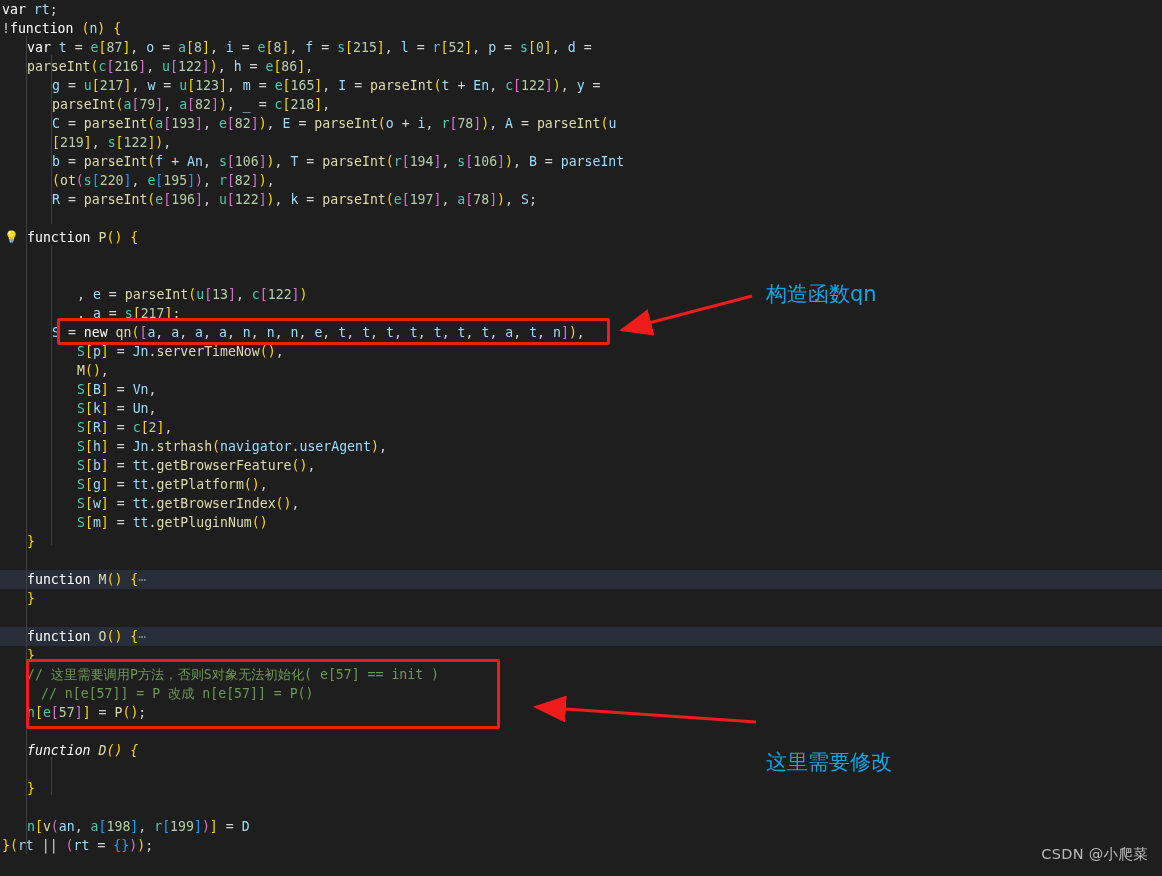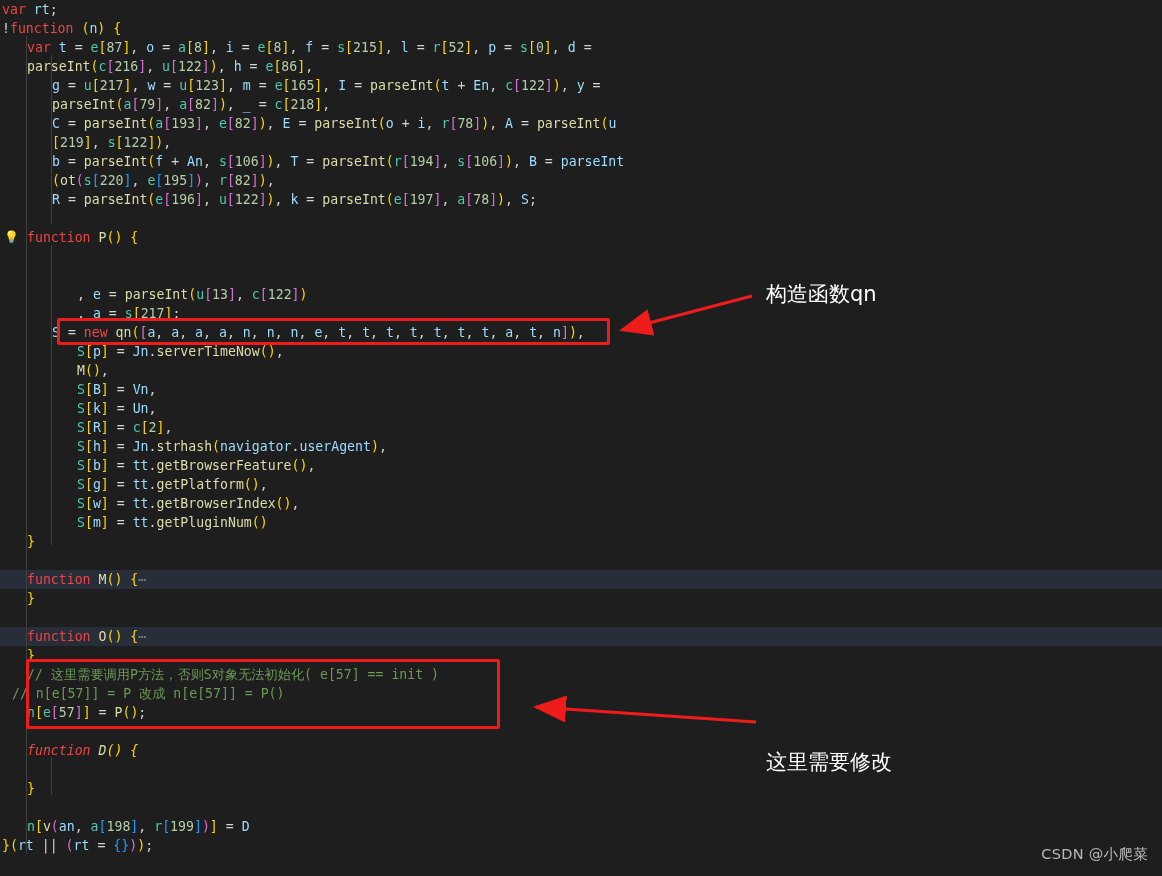--- a/index.html
+++ b/index.html
@@ -59,21 +59,21 @@
   }
 
   
   .guide {
     position: absolute;
     width: 1px;
     background: #404040;
   }
 
   
-  .kw   { color: #ef4444; }  
+  .kw   { color: #ffffff; }  
   .var  { color: #9cdcfe; }  
   .cls  { color: #4ec9b0; }  
   .fn   { color: #dcdcaa; }  
   .num  { color: #b5cea8; }  
   .pun  { color: #d4d4d4; }  
   .br0  { color: #ffd700; }  
   .br1  { color: #da70d6; }  
   .br2  { color: #179fff; }  
   .cmt  { color: #6a9955; }  
   .fold { color: #808080; }  
@@ -84,21 +84,21 @@
     inset: 0;
     pointer-events: none;
   }
   .redbox {
     position: absolute;
     border: 3px solid #f01c1c;
     border-radius: 2px;
   }
   .anno-text {
     position: absolute;
-    color: #ffffff;
+    color: #0ea5e9;
     font-family: "DejaVu Sans", "Liberation Sans", sans-serif;
     font-size: 21px;
     white-space: nowrap;
     font-weight: 400;
   }
   .anno-arrow { position: absolute; }
 
   
   .watermark {
     position: absolute;
@@ -143,21 +143,21 @@
       <div class="line" style="top: 494px; position: absolute; left: 0px; right: 0px;"><span class="txt" style="left: 77px;"><span class="cls">S</span><span class="br0">[</span><span class="var">w</span><span class="br0">]</span><span class="pun"> </span><span class="pun">=</span><span class="pun"> </span><span class="var">tt</span><span class="pun">.</span><span class="fn">getBrowserIndex</span><span class="br0">(</span><span class="br0">)</span><span class="pun">,</span></span></div>
       <div class="line" style="top: 513px; position: absolute; left: 0px; right: 0px;"><span class="txt" style="left: 77px;"><span class="cls">S</span><span class="br0">[</span><span class="var">m</span><span class="br0">]</span><span class="pun"> </span><span class="pun">=</span><span class="pun"> </span><span class="var">tt</span><span class="pun">.</span><span class="fn">getPluginNum</span><span class="br0">(</span><span class="br0">)</span></span></div>
       <div class="line" style="top: 532px; position: absolute; left: 0px; right: 0px;"><span class="txt" style="left: 27px;"><span class="br0">}</span></span></div>
       <div class="line" style="top: 551px; position: absolute; left: 0px; right: 0px;"><span class="txt" style="left: 2px;"></span></div>
       <div class="line folded" style="top: 570px; position: absolute; left: 0px; right: 0px;"><span class="txt" style="left: 27px;"><span class="kw">function</span><span class="pun"> </span><span class="fn">M</span><span class="br0">(</span><span class="br0">)</span><span class="pun"> </span><span class="br0">{</span><span class="fold">⋯</span></span></div>
       <div class="line" style="top: 589px; position: absolute; left: 0px; right: 0px;"><span class="txt" style="left: 27px;"><span class="br0">}</span></span></div>
       <div class="line" style="top: 608px; position: absolute; left: 0px; right: 0px;"><span class="txt" style="left: 2px;"></span></div>
       <div class="line folded" style="top: 627px; position: absolute; left: 0px; right: 0px;"><span class="txt" style="left: 27px;"><span class="kw">function</span><span class="pun"> </span><span class="fn">O</span><span class="br0">(</span><span class="br0">)</span><span class="pun"> </span><span class="br0">{</span><span class="fold">⋯</span></span></div>
       <div class="line" style="top: 646px; position: absolute; left: 0px; right: 0px;"><span class="txt" style="left: 27px;"><span class="br0">}</span></span></div>
       <div class="line" style="top: 665px; position: absolute; left: 0px; right: 0px;"><span class="txt" style="left: 27px;"><span class="cmt">// 这里需要调用P方法，否则S对象无法初始化( e[57] == init )</span></span></div>
-      <div class="line" style="top: 684px; position: absolute; left: 0px; right: 0px;"><span class="txt" style="left: 12px;"><span class="cmt">// n[e[57]] = P 改成 n[e[57]] = P()</span></span></div>
+      <div class="line" style="top: 684px; position: absolute; left: 0px; right: 0px;"><span class="txt" style="left: 41px;"><span class="cmt">// n[e[57]] = P 改成 n[e[57]] = P()</span></span></div>
       <div class="line" style="top: 703px; position: absolute; left: 0px; right: 0px;"><span class="txt" style="left: 27px;"><span class="cls">n</span><span class="br0">[</span><span class="cls">e</span><span class="br1">[</span><span class="num">57</span><span class="br1">]</span><span class="br0">]</span><span class="pun"> </span><span class="pun">=</span><span class="pun"> </span><span class="fn">P</span><span class="br0">(</span><span class="br0">)</span><span class="pun">;</span></span></div>
       <div class="line" style="top: 722px; position: absolute; left: 0px; right: 0px;"><span class="txt" style="left: 2px;"></span></div>
       <div class="line" style="top: 741px; position: absolute; left: 0px; right: 0px; font-style: italic;"><span class="txt" style="left: 27px;"><span class="kw">function</span><span class="pun"> </span><span class="fn">D</span><span class="br0">(</span><span class="br0">)</span><span class="pun"> </span><span class="br0">{</span></span></div>
       <div class="line" style="top: 779px; position: absolute; left: 0px; right: 0px;"><span class="txt" style="left: 27px;"><span class="br0">}</span></span></div>
       <div class="line" style="top: 798px; position: absolute; left: 0px; right: 0px;"><span class="txt" style="left: 2px;"></span></div>
       <div class="line" style="top: 817px; position: absolute; left: 0px; right: 0px;"><span class="txt" style="left: 27px;"><span class="cls">n</span><span class="br0">[</span><span class="fn">v</span><span class="br1">(</span><span class="var">an</span><span class="pun">,</span><span class="pun"> </span><span class="cls">a</span><span class="br2">[</span><span class="num">198</span><span class="br2">]</span><span class="pun">,</span><span class="pun"> </span><span class="cls">r</span><span class="br2">[</span><span class="num">199</span><span class="br2">]</span><span class="br1">)</span><span class="br0">]</span><span class="pun"> </span><span class="pun">=</span><span class="pun"> </span><span class="var">D</span></span></div>
       <div class="line" style="top: 836px; position: absolute; left: 0px; right: 0px;"><span class="txt" style="left: 2px;"><span class="br0">}</span><span class="br0">(</span><span class="var">rt</span><span class="pun"> </span><span class="pun">|</span><span class="pun">|</span><span class="pun"> </span><span class="br1">(</span><span class="var">rt</span><span class="pun"> </span><span class="pun">=</span><span class="pun"> </span><span class="br2">{</span><span class="br2">}</span><span class="br1">)</span><span class="br0">)</span><span class="pun">;</span></span></div>
       <div class="guide" style="left: 26px; top: 36px; height: 818px;"></div>
       <div class="guide" style="left: 51px; top: 55px; height: 169px;"></div>
       <div class="guide" style="left: 51px; top: 245px; height: 300px;"></div>

